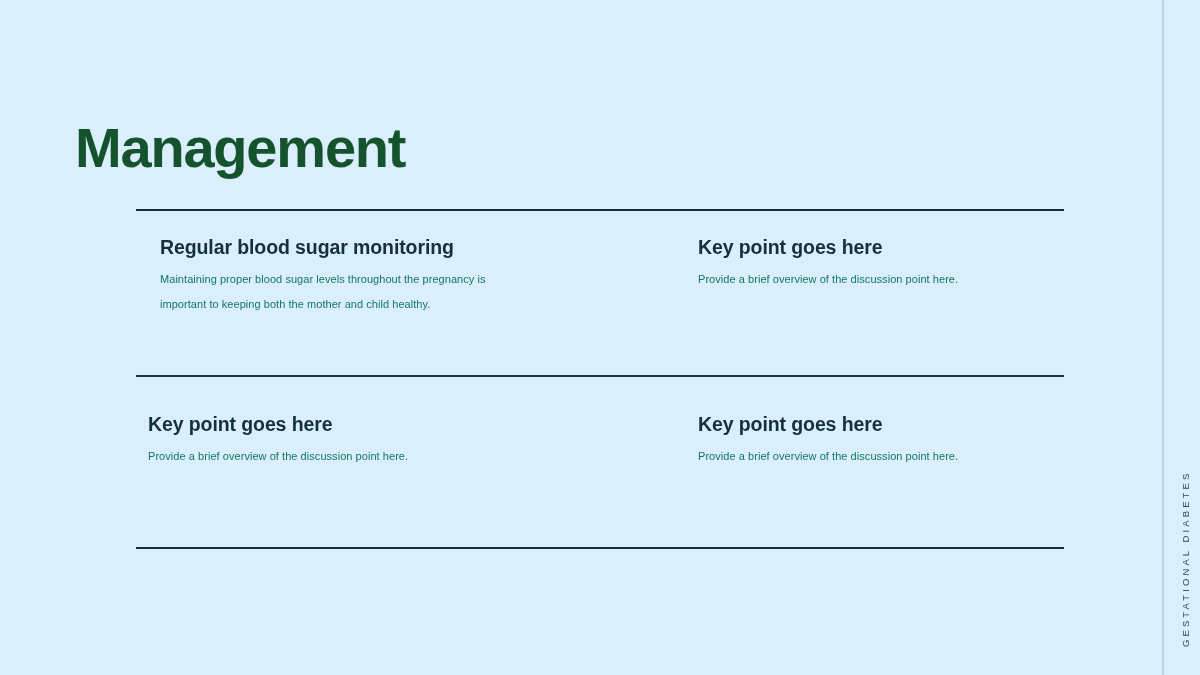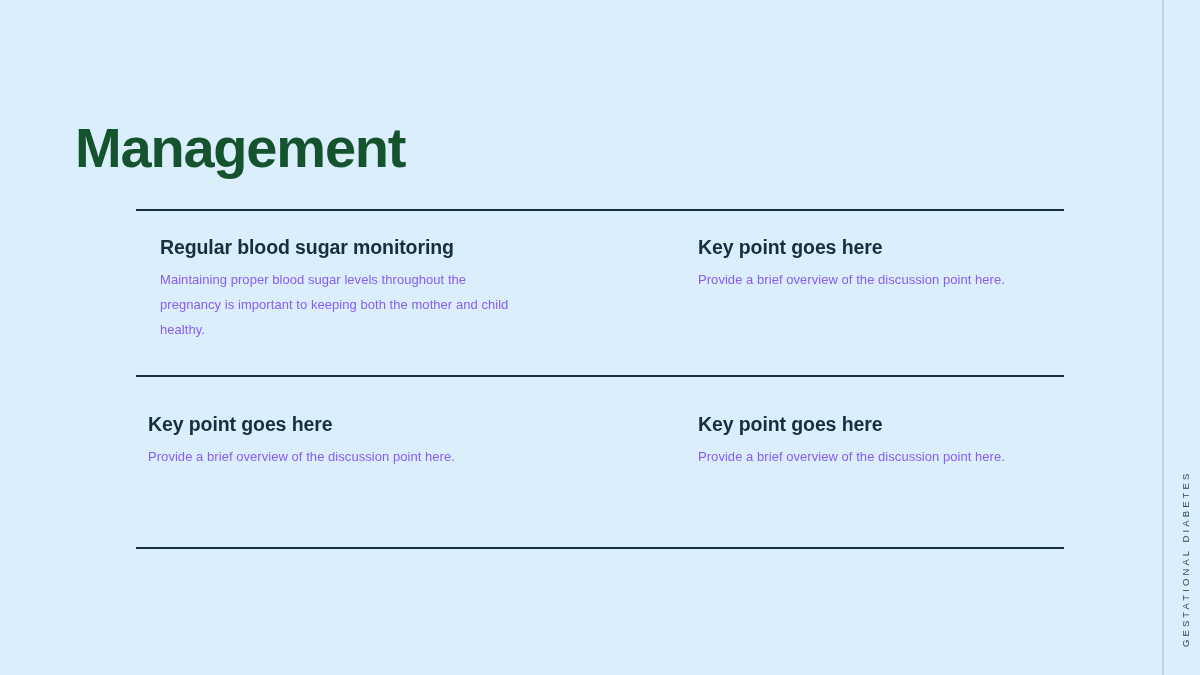--- a/index.html
+++ b/index.html
@@ -71,24 +71,24 @@
   .point-heading {
     font-size: 19.5px;
     font-weight: 700;
     line-height: 1.25;
     color: #14303c;
     margin: 0 0 8px 0;
     letter-spacing: -0.1px;
   }
 
   .point-body {
-    font-size: 13px;
+    font-size: 11px;
     font-weight: 400;
     line-height: 25px;
-    color: #8b5cf6;
+    color: #0f766e;
     margin: 0;
     letter-spacing: 0.05px;
   }
 
   
   .rail-line {
     position: absolute;
     left: 1162px;
     top: 0;
     width: 2px;

